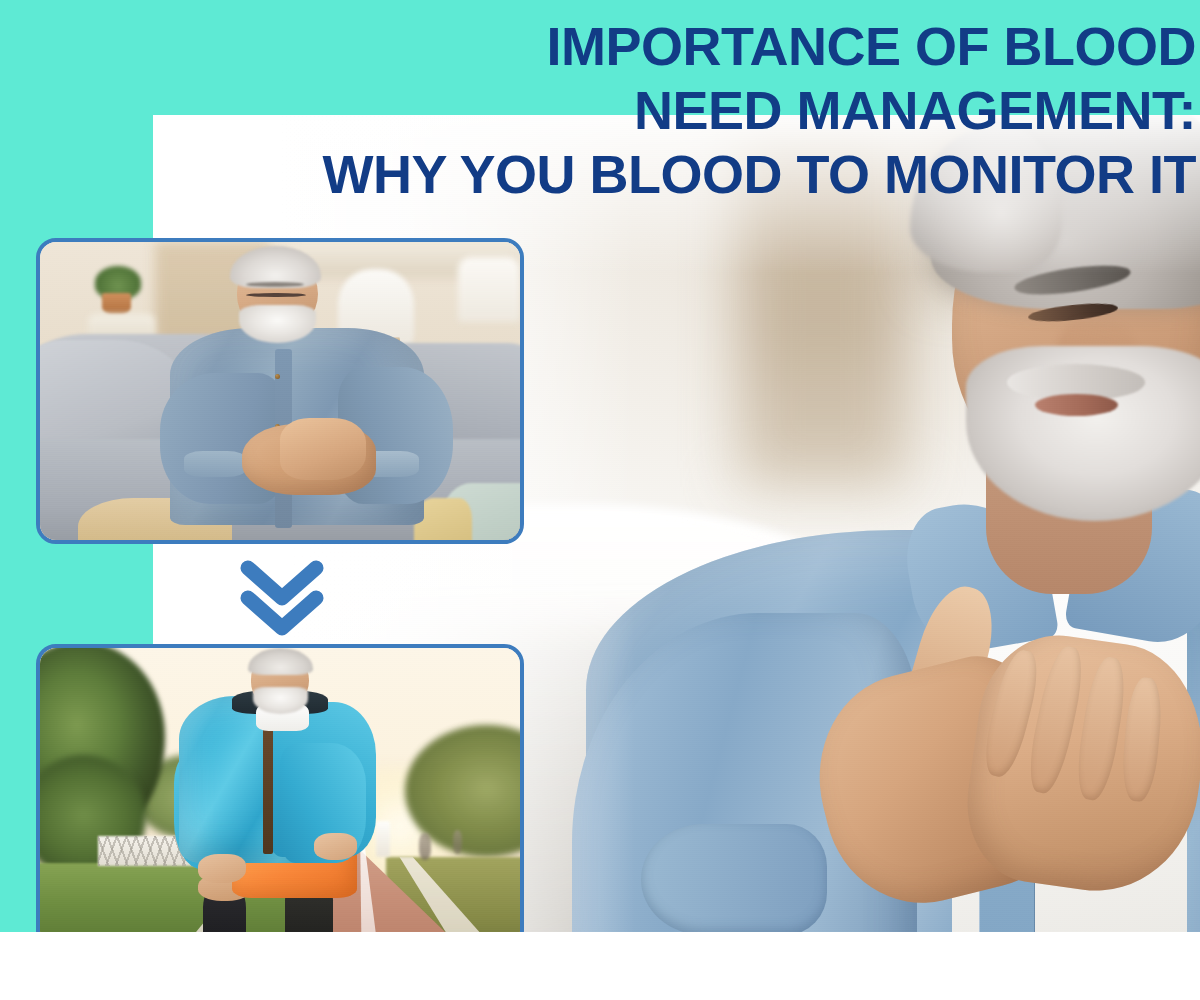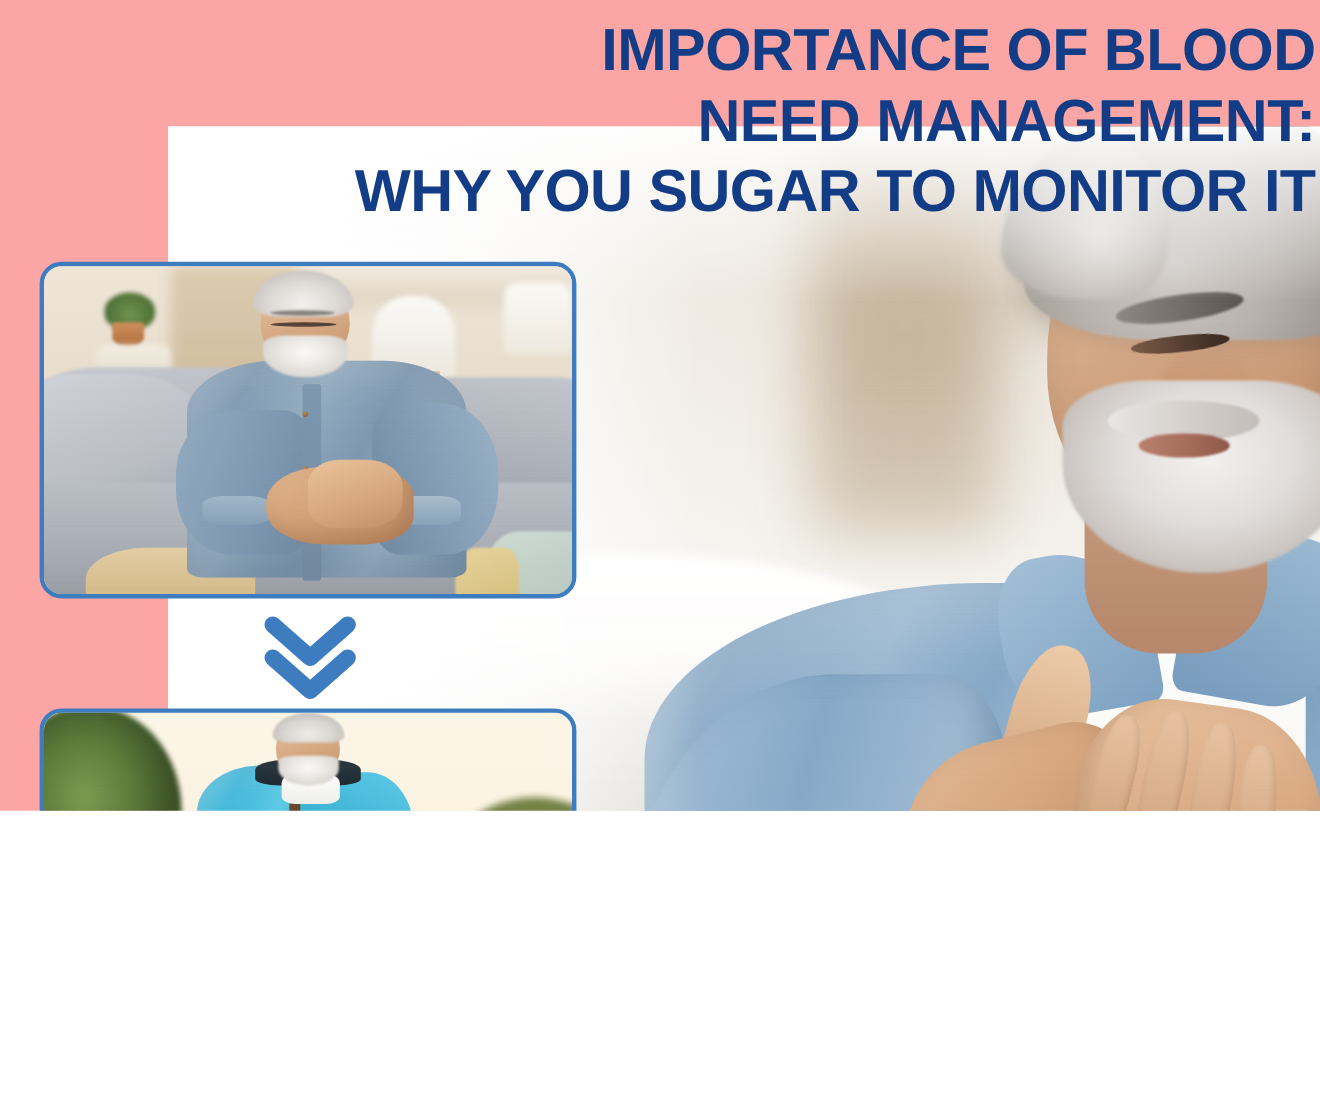--- a/index.html
+++ b/index.html
@@ -4,21 +4,21 @@
 <style>
   * { margin:0; padding:0; box-sizing:border-box; }
   html,body { width:1200px; height:1000px; }
   body {
     font-family:"Liberation Sans", sans-serif;
     background:#ffffff;
     overflow:hidden;
     position:relative;
   }
 
-  #stage { position:relative; width:1200px; height:737px; background:#fca5a5; overflow:hidden; }
+  #stage { position:relative; width:1200px; height:932px; background:#5eead4; overflow:hidden; }
 
   
   .hero-photo{
     position:absolute;
     left:153px; top:115px; width:1047px; height:885px;
     overflow:hidden;
     background:#f4f2ef;
   }
   
   .hero-wall{
@@ -631,21 +631,21 @@
     </div>
 
     <div class="hero-fade-left"></div>
     <div class="hero-fade-top"></div>
     <div class="grain"></div>
   </div>
 
   <div class="title-block">
     <span class="title-line l1">IMPORTANCE OF BLOOD</span>
     <span class="title-line l2">NEED MANAGEMENT:</span>
-    <span class="title-line l3">WHY YOU SUGAR TO MONITOR IT</span>
+    <span class="title-line l3">WHY YOU BLOOD TO MONITOR IT</span>
   </div>
 
   <div class="thumb" id="thumb-top">
     <div class="thumb-inner">
       <div class="t1-room"></div>
       <div class="t1-wallpanel"></div>
       <div class="t1-shelf"></div>
       <div class="t1-plant"></div>
       <div class="t1-plantpot"></div>
       <div class="t1-sidetable"></div>

